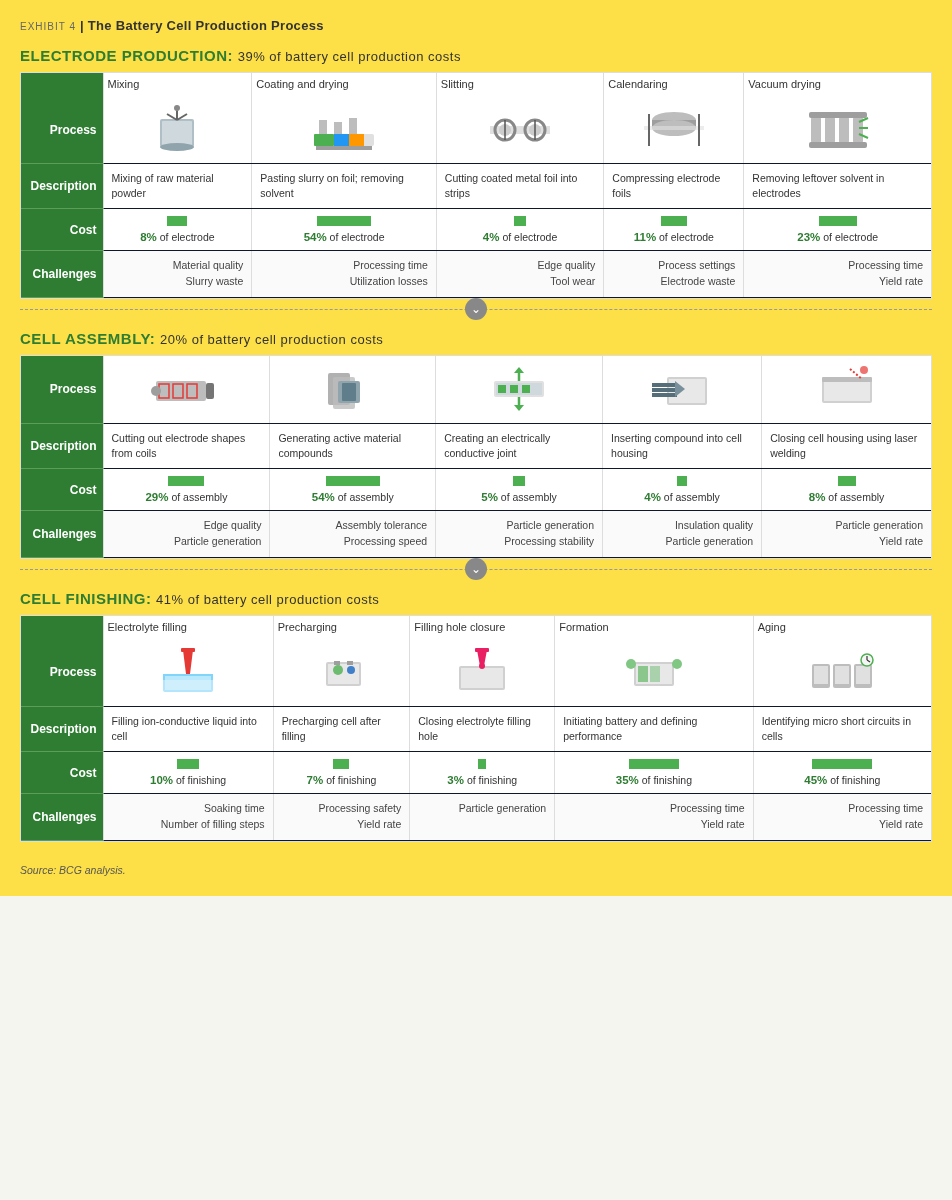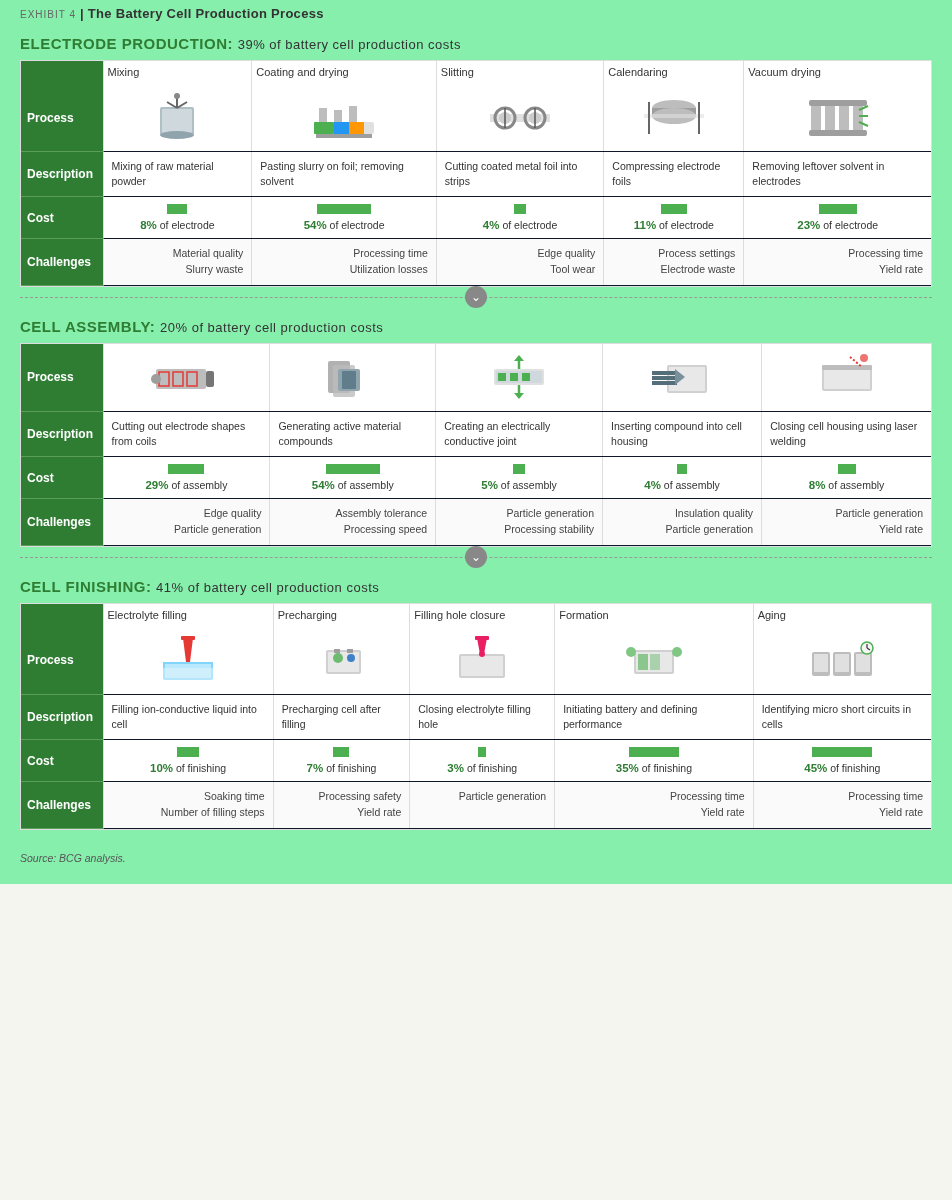--- a/index.html
+++ b/index.html
@@ -5,22 +5,22 @@
     * { box-sizing: border-box; margin: 0; padding: 0; }
     body {
       font-family: Arial, Helvetica, sans-serif;
       background: #f5f5f0;
       color: #333;
       font-size: 11px;
       width: 952px;
       min-height: 1200px;
     }
     .page {
-      padding: 6px 20px 20px 20px;
-      background: #86efac;
+      padding: 18px 20px 20px 20px;
+      background: #fde047;
     }
     .exhibit-title {
       font-size: 13px;
       font-weight: bold;
       color: #333;
       margin-bottom: 14px;
       letter-spacing: 0.3px;
     }
     .exhibit-title span.exhibit-label {
       font-size: 10px;
@@ -54,21 +54,21 @@
     }
     table {
       width: 100%;
       border-collapse: collapse;
     }
     .row-label-col {
       background: #2e7d32;
       color: white;
       font-weight: bold;
       font-size: 12px;
-      text-align: left;
+      text-align: right;
       vertical-align: middle;
       width: 82px;
       padding: 8px 6px;
       border-bottom: 1px solid #5a9e5a;
     }
     .data-cell {
       border-left: 1px solid #ddd;
       border-bottom: 1px solid #0f172a;
       vertical-align: top;
       padding: 7px 8px;

